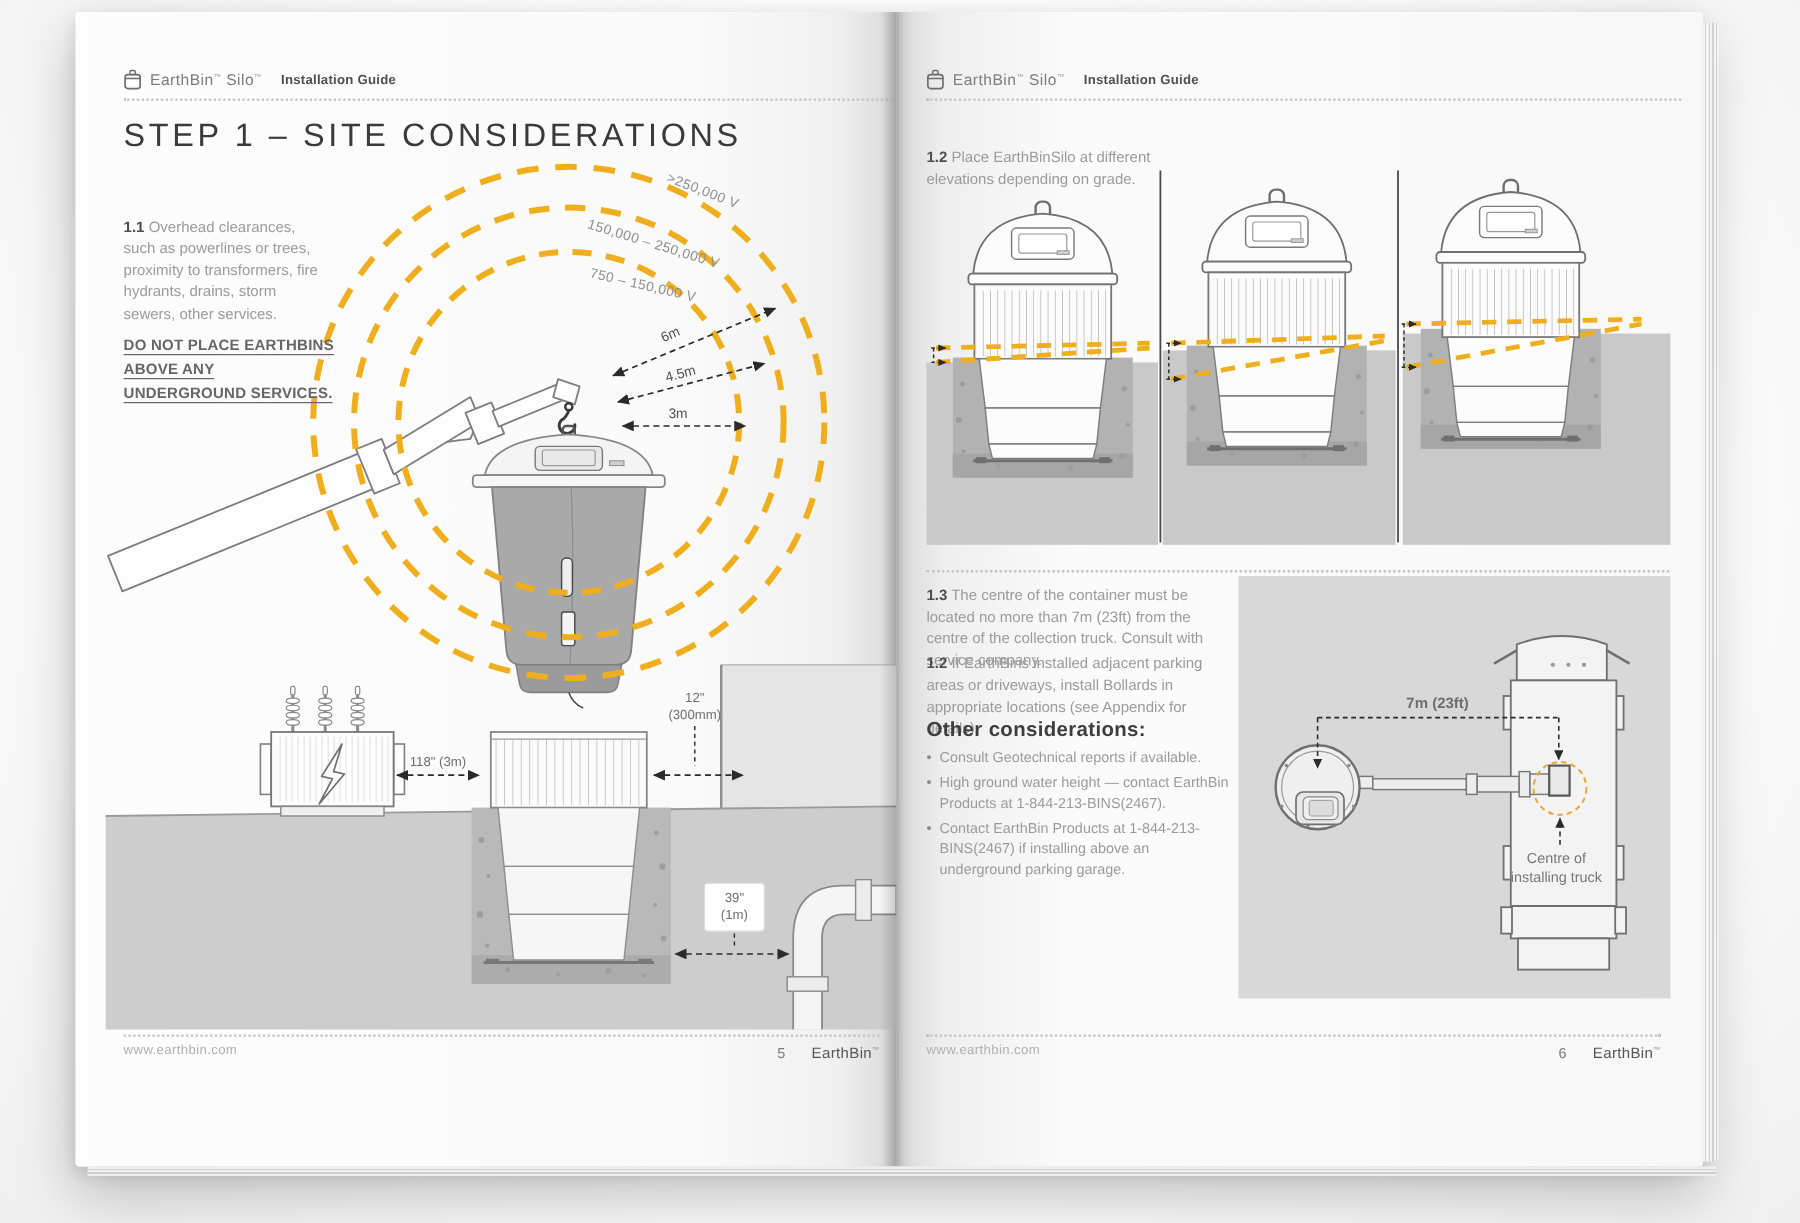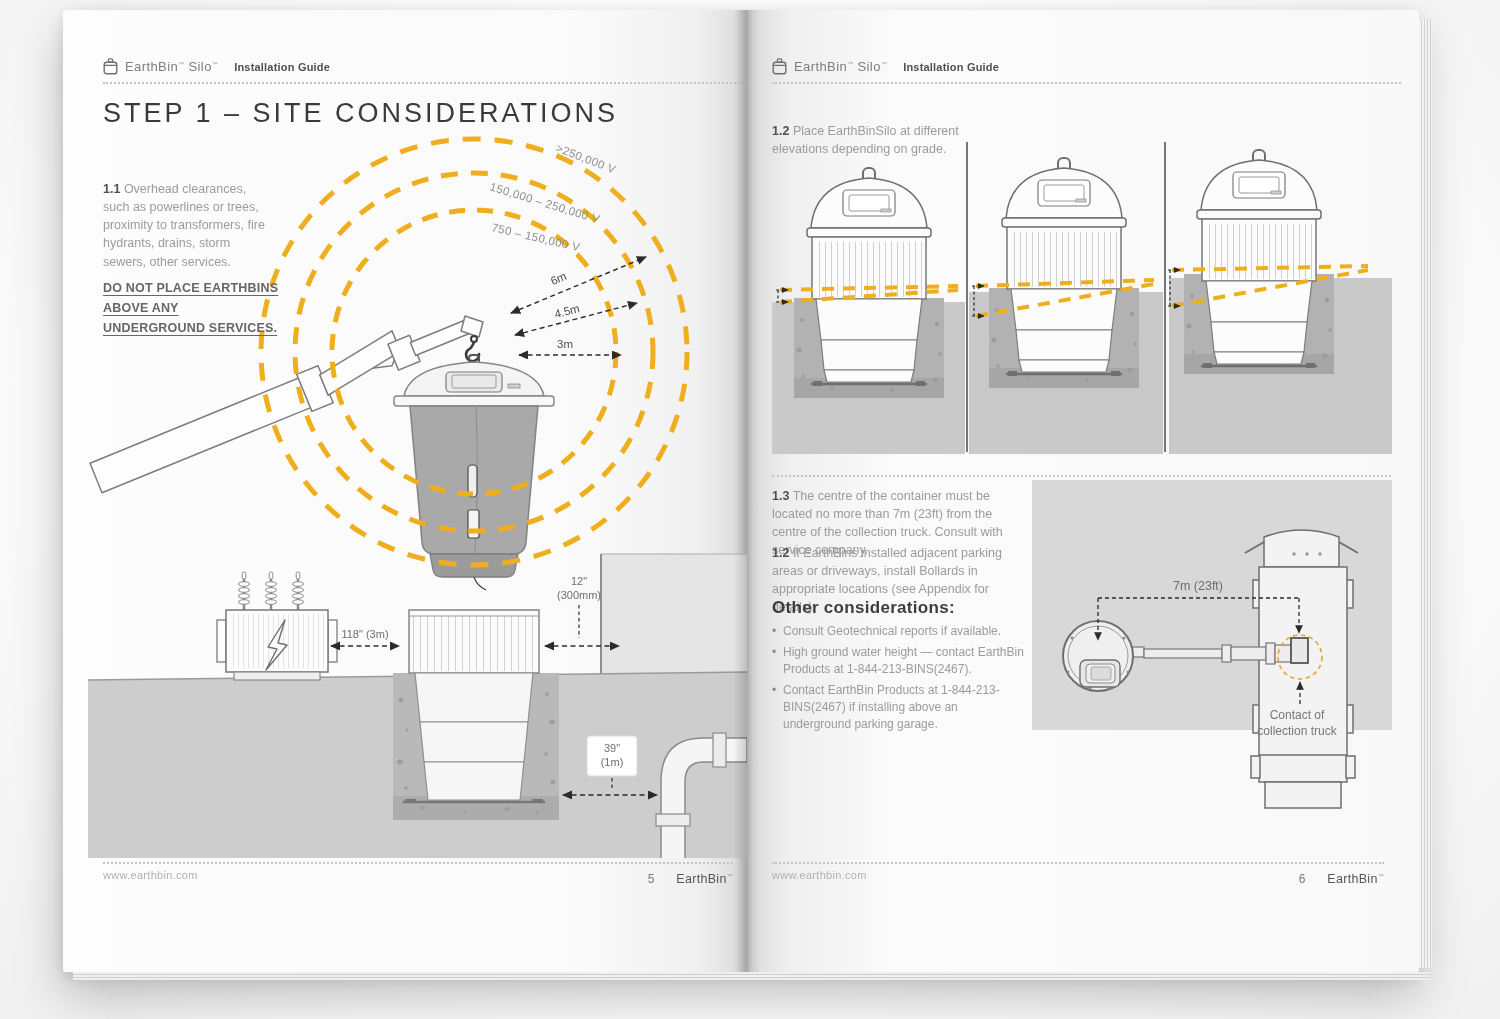--- a/index.html
+++ b/index.html
@@ -48,21 +48,21 @@
 
   .footer { position:absolute; display:flex; justify-content:space-between; align-items:flex-start;
     border-top:2px dotted #c4c4c4; padding-top:5px; }
   .footer .url { font-size:11px; color:#b0b0b0; letter-spacing:.3px; }
   .footer .pg { font-size:12px; color:#7a7a7a; margin-right:22px; }
   .footer .fb { font-size:12.5px; color:#555; letter-spacing:.3px; }
   .footer sup { font-size:6px; color:#999; }
 
   svg { position:absolute; overflow:visible; }
   svg text { font-family:"Liberation Sans", sans-serif; }
-  .truck-panel { position:absolute; left:285px; top:470px; width:360px; height:250px; background:#d8d8d8; }
+  .truck-panel { position:absolute; left:285px; top:470px; width:360px; height:352px; background:#d8d8d8;font-weight:bold; }
   .truck-label { position:absolute; left:502px; top:698px; width:96px; text-align:center;
     font-size:12px; line-height:1.3; color:#777; }
 </style>
 </head>
 <body>
 
 <div class="book">
 <div class="pages">
 
   <div class="page page-l">
@@ -459,21 +459,21 @@
           <path d="M66,118 H267"></path>
           <path d="M66,118 V160" marker-end="url(#ah3)"></path>
           <path d="M267,118 V153" marker-end="url(#ah3)"></path>
         </g>
         <text x="166" y="110" text-anchor="middle" font-size="12.5" fill="#6e6e6e">7m (23ft)</text>
 
         <circle cx="268" cy="177" r="22" fill="none" stroke="#E5A93C" stroke-width="1.7" stroke-dasharray="4.5 3.5"></circle>
         <path d="M268,224 V202" stroke="#2b2b2b" stroke-width="1.3" stroke-dasharray="4 3" fill="none" marker-end="url(#ah3)"></path>
       </svg>
     </div>
-    <div class="truck-label">Contact of collection truck</div>
+    <div class="truck-label">Centre of installing truck</div>
 
     <div class="footer" style="left:25px; right:35px; top:852px;">
       <span class="url">www.earthbin.com</span>
       <span><span class="pg">6</span><span class="fb"><span>EarthBin</span><sup>™</sup></span></span>
     </div>
   </div>
 
   <div class="spine"></div>
 </div>
 <div class="stack-r"></div>

